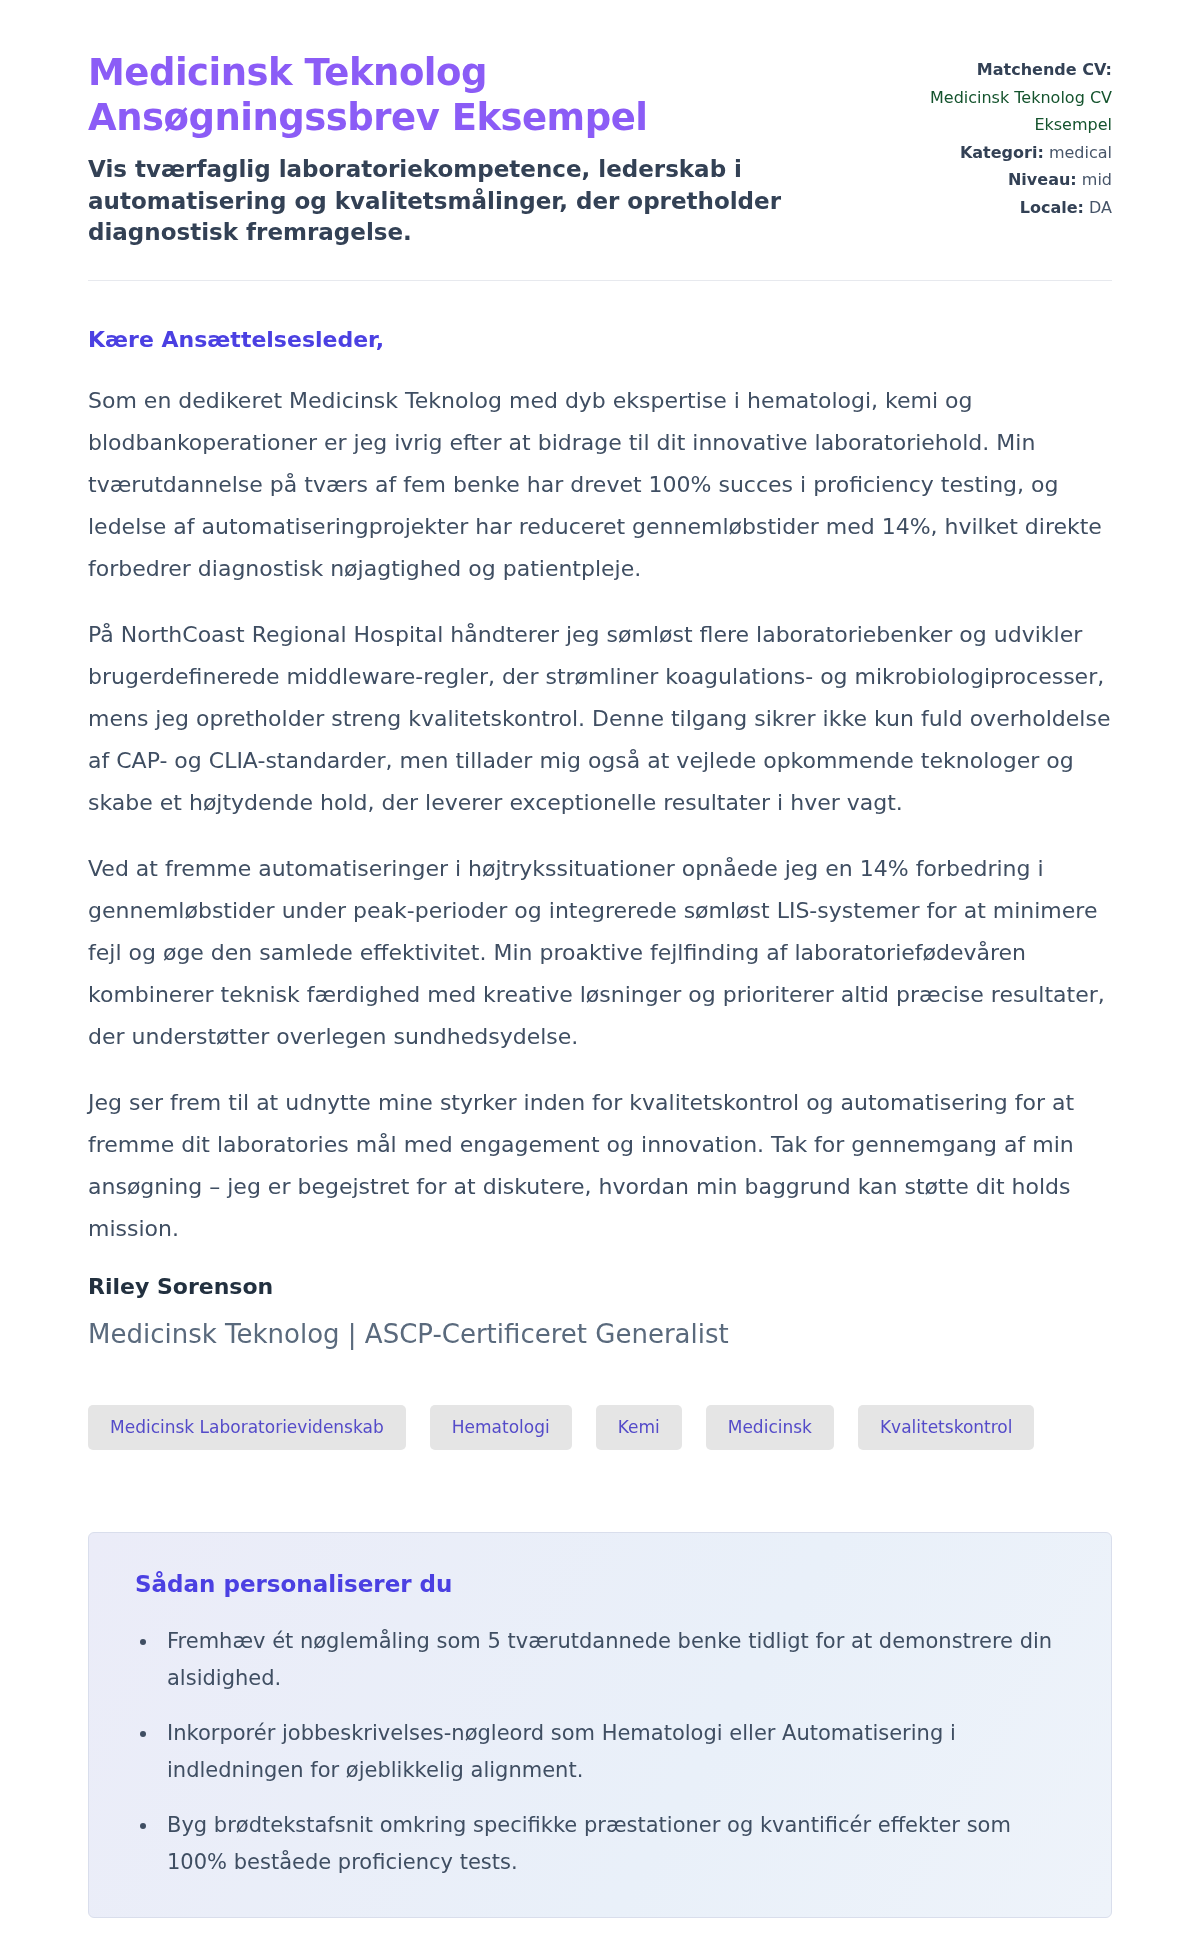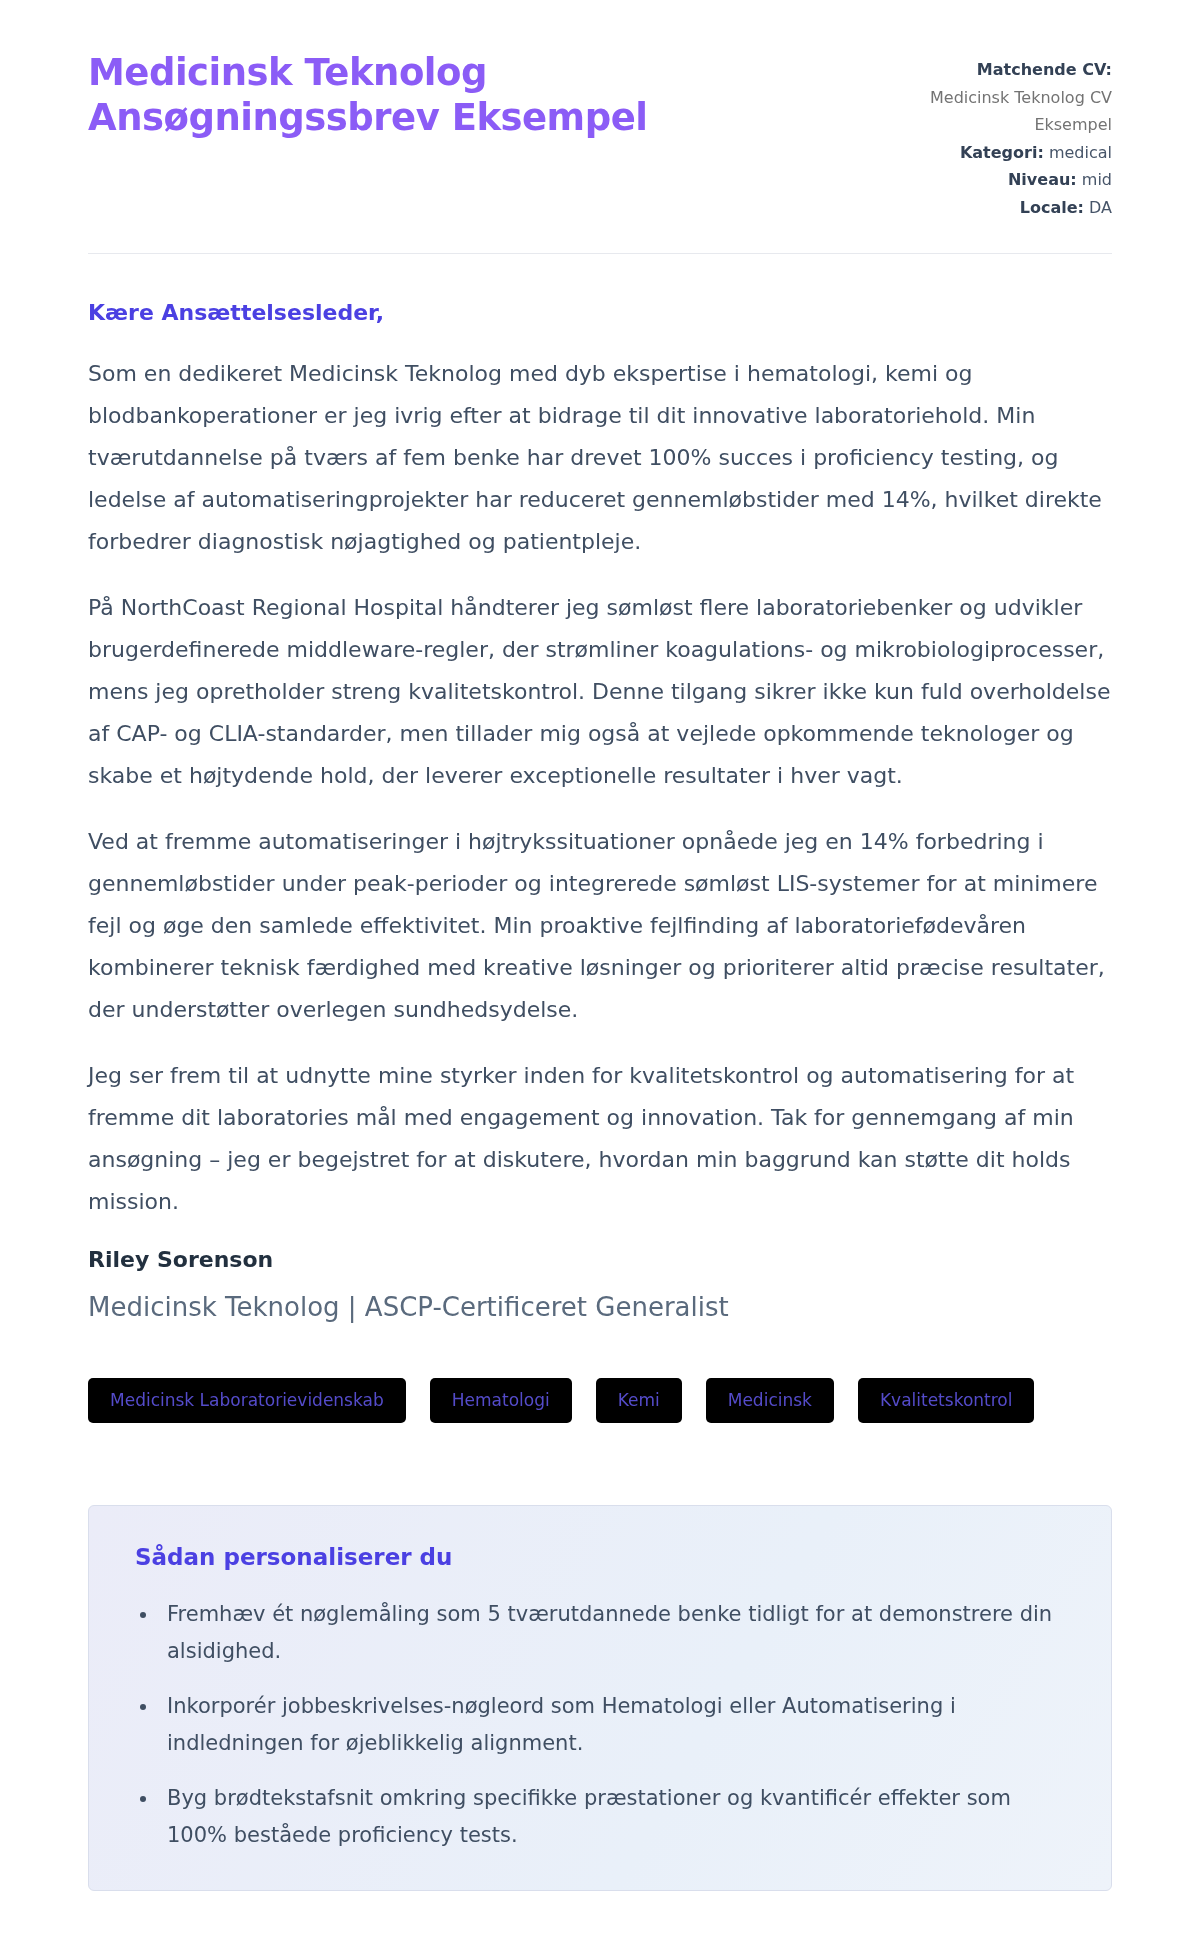--- a/index.html
+++ b/index.html
@@ -49,21 +49,21 @@
   .meta {
     text-align: right;
     font-size: 16px;
     line-height: 1.72;
     color: #475569;
     max-width: 185px;
     padding-top: 6px;
     flex-shrink: 0;
   }
   .meta .b { font-weight: bold; color: #334155; }
-  .meta-link { color: #737373; text-align: right; }
+  .meta-link { color: #14532d; text-align: right; }
 
   .divider {
     border: none;
     border-top: 1px solid #e7e9ee;
     margin: 32px 0 0 0;
   }
 
   
   .letter { padding-top: 46px; }
   .greeting {
@@ -93,21 +93,21 @@
 
   
   .tags {
     display: flex;
     gap: 24px;
     margin-top: 56px;
     flex-wrap: wrap;
   }
   .tag {
     display: inline-block;
-    background: #000000;
+    background: #e5e5e5;
     color: #544bc9;
     font-size: 17px;
     line-height: 1;
     padding: 14px 22px;
     border-radius: 5px;
     white-space: nowrap;
     cursor: pointer;
   }
 
   
@@ -141,20 +141,21 @@
 </style>
 </head>
 <body>
 
 <div class="page">
   <div class="container">
 
     <div class="header">
       <div class="title-block">
         <h1 class="page-title">Medicinsk Teknolog Ansøgningssbrev Eksempel</h1>
+        <p class="page-subtitle">Vis tværfaglig laboratoriekompetence, lederskab i automatisering og kvalitetsmålinger, der opretholder diagnostisk fremragelse.</p>
       </div>
       <div class="meta">
         <div class="meta-line">
           <span class="b">Matchende CV:</span>
         </div>
         <div class="meta-line meta-link">Medicinsk Teknolog CV Eksempel</div>
         <div class="meta-line">
           <span class="b">Kategori:</span>
           <span>medical</span>
         </div>

